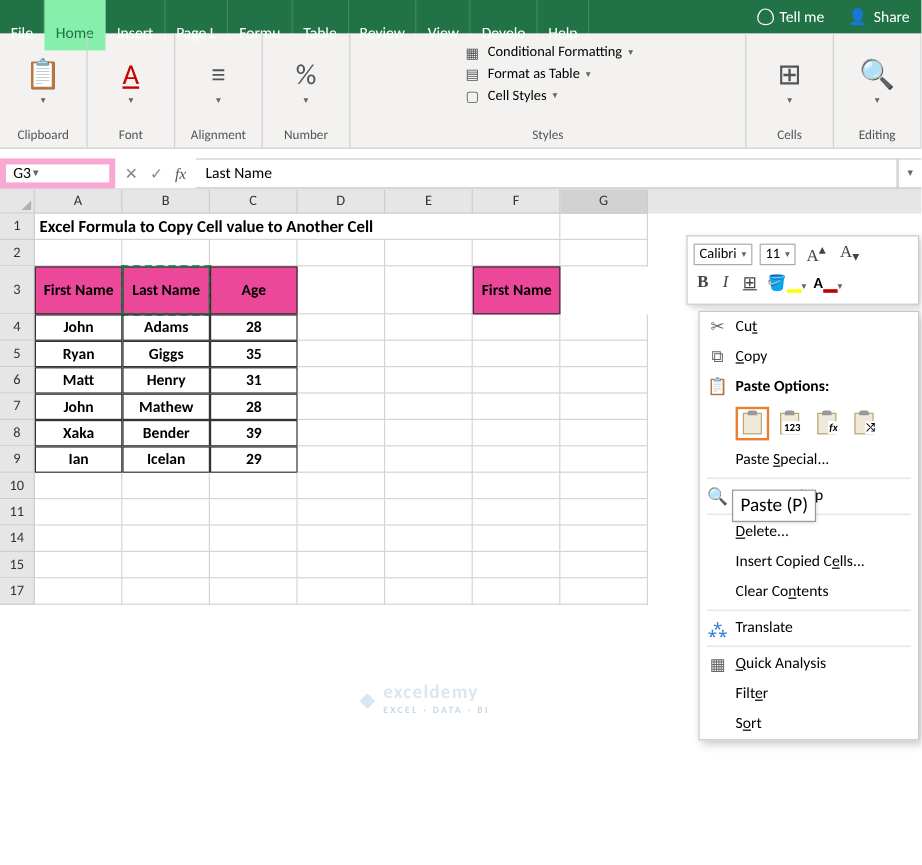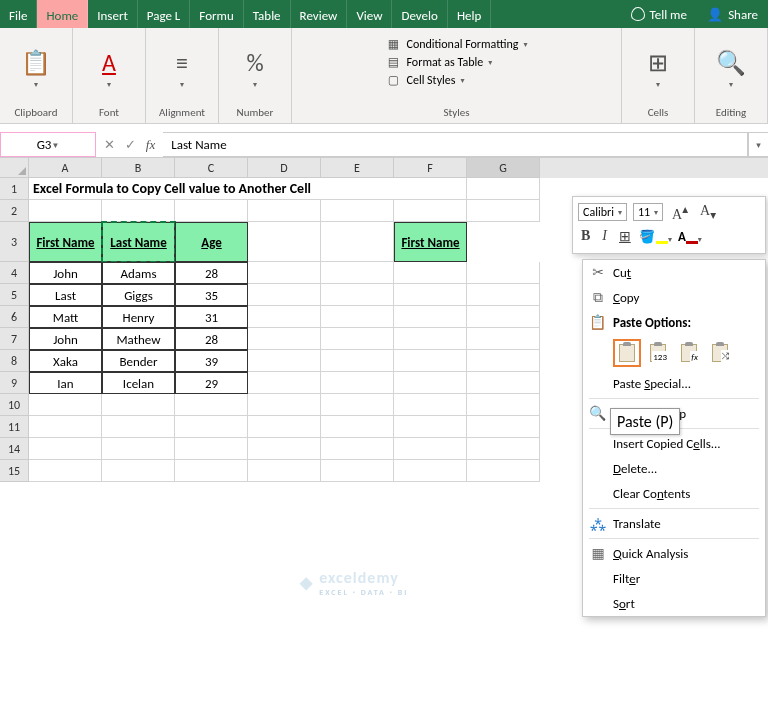--- a/index.html
+++ b/index.html
@@ -1,40 +1,40 @@
 <!DOCTYPE html>
 <html><head>
 <meta charset="utf-8">
 <style>
 * { box-sizing: border-box; margin: 0; padding: 0; font-family: 'Segoe UI', Calibri, sans-serif; }
 body { width: 768px; height: 721px; background: #fff; overflow: hidden; position: relative; font-size: 13px; }
 
 
 .tabs { background: #217346; height: 28px; display: flex; align-items: stretch; color: #fff; }
-.tab { padding: 8px 9px; cursor: pointer; font-size: 13px; border-right: 1px solid rgba(255,255,255,0.15); }
-.tab.active { background: #fca5a5; color: #217346; font-weight: 400; }
+.tab { padding: 21px 9px; cursor: pointer; font-size: 13px; border-right: 1px solid rgba(255,255,255,0.15); }
+.tab.active { background: #86efac; color: #217346; font-weight: 400; }
 .tab-spacer { flex: 1; }
 .tab-right { padding: 5px 10px; display: flex; align-items: center; gap: 5px; }
 .bulb { width: 14px; height: 14px; border: 1.5px solid #fff; border-radius: 50% 50% 50% 50% / 60% 60% 40% 40%; display: inline-block; position: relative; }
 
 
 .ribbon { background: #f3f2f1; height: 96px; display: flex; border-bottom: 1px solid #d0d0d0; }
 .rgroup { border-right: 1px solid #d0d0d0; padding: 4px 8px 2px; display: flex; flex-direction: column; align-items: center; justify-content: space-between; }
 .rgroup-label { font-size: 11px; color: #555; padding: 2px 0; }
 .rgroup-body { flex: 1; display: flex; align-items: center; gap: 6px; }
 .big-btn { display: flex; flex-direction: column; align-items: center; justify-content: center; width: 56px; height: 66px; }
 .big-btn .ic { font-size: 24px; color: #555; margin-bottom: 2px; }
 .drop-caret { font-size: 8px; color: #666; }
 .styles-body { display: flex; flex-direction: column; gap: 2px; padding: 4px 2px; font-size: 12px; }
 .style-row { display: flex; align-items: center; gap: 5px; padding: 1px 4px; }
 .style-row .sic { width: 16px; height: 14px; display: inline-flex; align-items: center; justify-content: center; color: #555; }
 
 
 .fbar { height: 26px; display: flex; align-items: stretch; border-bottom: 1px solid #ccc; }
-.namebox { width: 96px; border: 1px solid #f9a8d4; display: flex; align-items: center; padding: 0 6px; font-size: 13px; justify-content: center; }
+.namebox { width: 96px; border: 5px solid #f9a8d4; display: flex; align-items: center; padding: 0 6px; font-size: 13px; justify-content: flex-start; }
 .namebox .dd { font-size: 8px; color: #666; }
 .fbar-mid { display: flex; align-items: center; padding: 0 8px; gap: 10px; color: #888; }
 .fbar-mid span { font-size: 13px; }
 .fx { font-style: italic; font-family: serif; color: #555; }
 .formula-input { flex: 1; border: 1px solid #ccc; border-left: none; padding: 0 8px; display: flex; align-items: center; }
 .fbar-dd { width: 20px; border-left: 1px solid #ccc; border-top:1px solid #ccc; border-bottom:1px solid #ccc; display:flex; align-items:center; justify-content:center; font-size:9px; color:#666;}
 
 
 .colhead { display: flex; height: 20px; background: #e6e6e6; }
 .corner { width: 29px; border-right: 1px solid #ccc; border-bottom: 1px solid #ccc; background: #e6e6e6; position: relative; }
@@ -43,22 +43,22 @@
 .ch.sel { background: #d2d2d2; }
 
 
 .grid { position: relative; }
 .row { display: flex; height: 22px; }
 .rh { width: 29px; background: #e6e6e6; border-right: 1px solid #ccc; border-bottom: 1px solid #ccc; text-align: center; font-size: 12px; color: #333; line-height: 22px; }
 .rh.tall { height: 40px; line-height: 40px; }
 .cell { border-right: 1px solid #d4d4d4; border-bottom: 1px solid #d4d4d4; font-size: 13px; padding: 0 4px; display: flex; align-items: center; overflow: hidden; white-space: nowrap; }
 
 
-.th { background: #86efac; font-weight: bold; text-align: center; justify-content: center; border: 1px solid #333 !important; text-decoration: underline; }
-.td { border: 1px solid #333 !important; justify-content: center; }
+.th { background: #ec4899; font-weight: bold; text-align: center; justify-content: center; border: 1px solid #333 !important; }
+.td { border: 1px solid #333 !important; justify-content: center; font-weight: bold; }
 .title-cell { font-weight: bold; font-size: 14px; }
 
 
 .copied { outline: 2px dashed #107c41; outline-offset: -1px; }
 
 
 .dest { outline: 2px solid #107c41; outline-offset: -1px; background: #fff; }
 
 
 .minibar { position: absolute; top: 196px; left: 572px; width: 194px; height: 58px; background: #fff; border: 1px solid #c8c8c8; box-shadow: 2px 2px 6px rgba(0,0,0,0.2); padding: 3px 5px; }
@@ -69,21 +69,21 @@
 .mini-btn.i { font-style: italic; }
 .color-split { display: flex; align-items: flex-end; }
 .color-split .bar { height: 3px; width: 12px; display: block; }
 
 
 .ctxmenu { position: absolute; top: 259px; left: 582px; width: 184px; background: #fff; border: 1px solid #c8c8c8; box-shadow: 3px 3px 8px rgba(0,0,0,0.25); font-size: 13px; }
 .ctx-item { display: flex; align-items: center; padding: 5px 8px 5px 30px; position: relative; }
 .ctx-item.head { font-weight: bold; }
 .ctx-ic { position: absolute; left: 6px; width: 18px; text-align: center; color: #666; font-size: 14px; }
 .ctx-sep { height: 1px; background: #e0e0e0; margin: 2px 6px; }
-.paste-opts { display: flex; gap: 3px; padding: 4px 0 4px 30px; }
+.paste-opts { display: flex; gap: 3px; padding: 4px 0 4px 30px; font-weight: bold; }
 .paste-opt { width: 28px; height: 28px; border: 1px solid transparent; display: flex; align-items: center; justify-content: center; position: relative; }
 .paste-opt.hl { border: 2px solid #ed7d31; }
 .clipb { width: 16px; height: 18px; background: #f0e8d8; border: 1px solid #b8a878; position: relative; }
 .clipb::before { content:''; position:absolute; top:-3px; left:3px; width:8px; height:4px; background:#999; border-radius:2px 2px 0 0; }
 .clipb .sub { position:absolute; bottom:-1px; right:-3px; font-size:9px; background:#fff; padding:0 1px; }
 .tooltip { position: absolute; top: 408px; left: 610px; background: #fff; border: 1px solid #999; padding: 3px 6px; font-size: 16px; box-shadow: 1px 1px 3px rgba(0,0,0,0.2); z-index: 10; }
 
 
 .watermark { position: absolute; left: 300px; top: 568px; color: #c0d8e8; font-size: 16px; font-weight: 600; letter-spacing: 1px; opacity: 0.6; display: flex; align-items: center; gap: 6px; }
 .watermark .wm-sub { font-size: 8px; letter-spacing: 2px; display: block; color: #a0c0d8; }
@@ -251,21 +251,21 @@
     <div class="cell wA td">John</div>
       <div class="cell wB td">Adams</div>
       <div class="cell wC td">28</div>
     <div class="cell wD"></div>
       <div class="cell wE"></div>
       <div class="cell wF"></div>
       <div class="cell wG"></div>
   </div>
   <div class="row">
       <div class="rh">5</div>
-    <div class="cell wA td">Last</div>
+    <div class="cell wA td">Ryan</div>
       <div class="cell wB td">Giggs</div>
       <div class="cell wC td">35</div>
     <div class="cell wD"></div>
       <div class="cell wE"></div>
       <div class="cell wF"></div>
       <div class="cell wG"></div>
   </div>
   <div class="row">
       <div class="rh">6</div>
     <div class="cell wA td">Matt</div>
@@ -331,20 +331,30 @@
       <div class="cell wA"></div>
       <div class="cell wB"></div>
       <div class="cell wC"></div>
       <div class="cell wD"></div>
       <div class="cell wE"></div>
       <div class="cell wF"></div>
       <div class="cell wG"></div>
     </div>
   <div class="row">
       <div class="rh">15</div>
+      <div class="cell wA"></div>
+      <div class="cell wB"></div>
+      <div class="cell wC"></div>
+      <div class="cell wD"></div>
+      <div class="cell wE"></div>
+      <div class="cell wF"></div>
+      <div class="cell wG"></div>
+    </div>
+  <div class="row">
+      <div class="rh">17</div>
       <div class="cell wA"></div>
       <div class="cell wB"></div>
       <div class="cell wC"></div>
       <div class="cell wD"></div>
       <div class="cell wE"></div>
       <div class="cell wF"></div>
       <div class="cell wG"></div>
     </div>
 </div>
 
@@ -414,24 +424,24 @@
   <div class="ctx-item">
       <span>Paste <u class="accel">S</u>pecial...</span>
     </div>
   <div class="ctx-sep"></div>
   <div class="ctx-item">
       <span class="ctx-ic">🔍</span>
       <span>Smart <u class="accel">L</u>ookup</span>
     </div>
   <div class="ctx-sep"></div>
   <div class="ctx-item">
+      <span><u class="accel">D</u>elete...</span>
+    </div>
+  <div class="ctx-item">
       <span>Insert Copied C<u class="accel">e</u>lls...</span>
-    </div>
-  <div class="ctx-item">
-      <span><u class="accel">D</u>elete...</span>
     </div>
   <div class="ctx-item">
       <span>Clear Co<u class="accel">n</u>tents</span>
     </div>
   <div class="ctx-sep"></div>
   <div class="ctx-item">
       <span class="ctx-ic" style="color:#2b7cd3">⁂</span>
       <span>Translate</span>
     </div>
   <div class="ctx-sep"></div>

